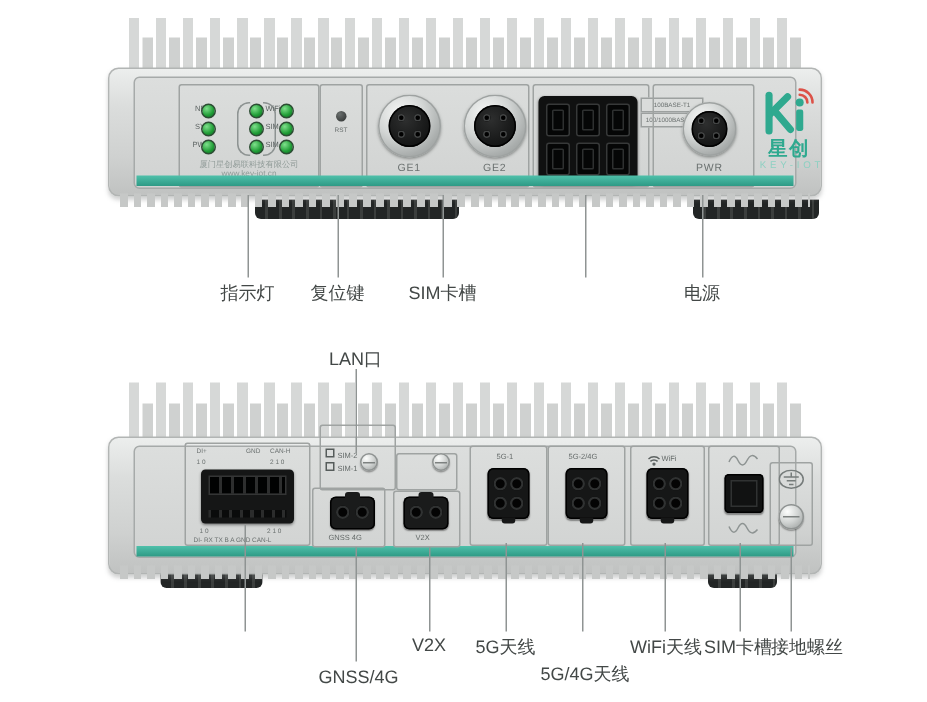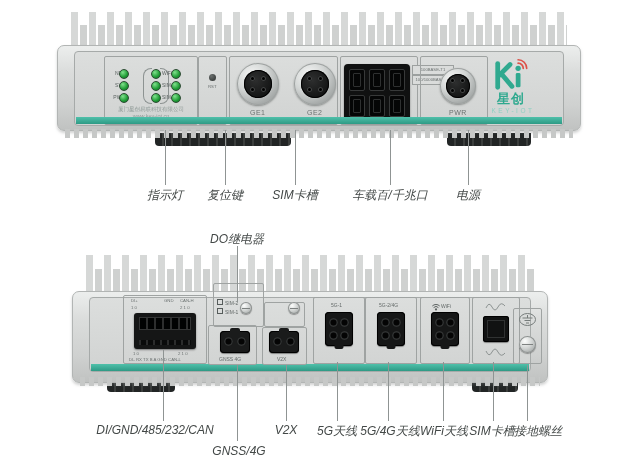--- a/index.html
+++ b/index.html
@@ -75,37 +75,37 @@
   .tblock{position:absolute;background:#151616;border-radius:3px;box-shadow:0 1px 2px rgba(0,0,0,.45);}
   .tblock::before{content:'';position:absolute;top:4px;left:5px;right:5px;height:11px;
     background:repeating-linear-gradient(90deg,#010202 0 6px,#2d2e2e 6px 8px);border:1px solid #343535;}
   .tblock::after{content:'';position:absolute;bottom:4px;left:5px;right:5px;height:5px;
     background:repeating-linear-gradient(90deg,#2b2c2c 0 2px,#0a0b0b 2px 7px);}
 
   
   .ethtag{position:absolute;width:40px;height:8px;border:1px solid #9ca09f;background:#dadcdb;
     font-size:4.2px;color:#6b7170;text-align:center;line-height:8px;white-space:nowrap;overflow:hidden;}
   .vline{position:absolute;width:1px;background:#8f9493;}
-  .clabel{position:absolute;font-size:12px;color:#434847;white-space:nowrap;transform:translateX(-50%);font-style:italic;}
+  .clabel{position:absolute;font-size:12px;color:#434847;white-space:nowrap;transform:translateX(-50%);}
   .sq{display:inline-block;width:4px;height:4px;border:1px solid #565c5b;margin-right:2px;}
 
   
   .logo-cn{position:absolute;font-size:13px;font-weight:bold;color:#2fa98f;letter-spacing:1px;
     transform:translateX(-50%);white-space:nowrap;}
   .logo-en{position:absolute;font-size:6.5px;color:#8ed0c2;letter-spacing:2.5px;
     transform:translateX(-50%);white-space:nowrap;}
   .company{position:absolute;font-size:5.5px;color:#8f9a97;text-align:center;white-space:nowrap;
     transform:translateX(-50%);}
 </style>
 </head>
 <body>
 
 <div class="canvas">
 
-  <div class="device" style="left:57px;top:12px;width:524px;height:140px">
+  <div class="device" style="left:72px;top:12px;width:476px;height:140px">
     <div class="fins" style="left:14px;right:14px;top:0;height:35px"></div>
 
     <div class="foot" style="left:98px;top:121px;width:136px"></div>
     <div class="foot" style="left:390px;top:121px;width:84px"></div>
 
     <div class="dbody" style="top:33px;height:84px;border-radius:7px">
       <div class="panel" style="left:16px;right:16px;top:5px;bottom:4px"></div>
 
       <div class="sec" style="left:46px;top:10px;width:92px;height:67px">
         <span class="ledlab" style="right:72px;top:13px">NET</span>
@@ -198,24 +198,23 @@
   </div>
 
   <div class="vline" style="left:165px;top:130px;height:55px"></div>
   <div class="vline" style="left:225px;top:130px;height:55px"></div>
   <div class="vline" style="left:295px;top:130px;height:55px"></div>
   <div class="vline" style="left:390px;top:130px;height:55px"></div>
   <div class="vline" style="left:468px;top:130px;height:55px"></div>
   <span class="clabel" style="left:165px;top:187px">指示灯</span>
   <span class="clabel" style="left:225px;top:187px">复位键</span>
   <span class="clabel" style="left:295px;top:187px">SIM卡槽</span>
-  <span class="clabel" style="left:390px;top:187px">车载百/千兆口</span>
   <span class="clabel" style="left:468px;top:187px">电源</span>
 
-  <span class="clabel" style="left:237px;top:231px">DO继电器</span>
+  <span class="clabel" style="left:237px;top:231px">LAN口</span>
 
   <div class="device" style="left:72px;top:255px;width:476px;height:142px">
     <div class="fins" style="left:14px;right:14px;top:0;height:38px"></div>
 
     <div class="foot" style="left:35px;top:124px;width:68px"></div>
     <div class="foot" style="left:400px;top:124px;width:46px"></div>
 
     <div class="dbody" style="top:36px;height:90px">
       <div class="panel" style="left:16px;right:16px;top:5px;bottom:10px"></div>
       <div class="teal" style="left:18px;right:18px;bottom:11px"></div>
@@ -318,21 +317,20 @@
 
   <div class="vline" style="left:163px;top:350px;height:71px"></div>
   <div class="vline" style="left:237px;top:365px;height:76px"></div>
   <div class="vline" style="left:286px;top:365px;height:56px"></div>
   <div class="vline" style="left:337px;top:362px;height:59px"></div>
   <div class="vline" style="left:388px;top:362px;height:59px"></div>
   <div class="vline" style="left:443px;top:362px;height:59px"></div>
   <div class="vline" style="left:493px;top:362px;height:59px"></div>
   <div class="vline" style="left:527px;top:365px;height:56px"></div>
 
-  <span class="clabel" style="left:155px;top:423px">DI/GND/485/232/CAN</span>
   <span class="clabel" style="left:239px;top:444px">GNSS/4G</span>
   <span class="clabel" style="left:286px;top:423px">V2X</span>
   <span class="clabel" style="left:337px;top:423px">5G天线</span>
-  <span class="clabel" style="left:390px;top:423px">5G/4G天线</span>
+  <span class="clabel" style="left:390px;top:441px">5G/4G天线</span>
   <span class="clabel" style="left:444px;top:423px">WiFi天线</span>
   <span class="clabel" style="left:492px;top:423px">SIM卡槽</span>
   <span class="clabel" style="left:538px;top:423px">接地螺丝</span>
 </div>
 
 </body></html>

